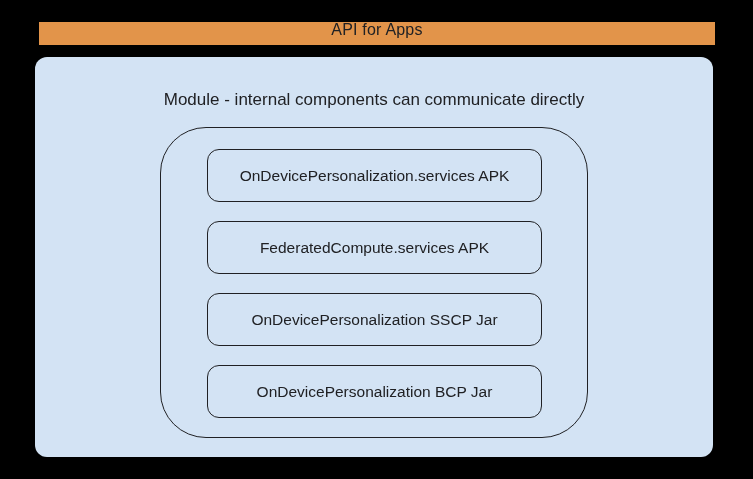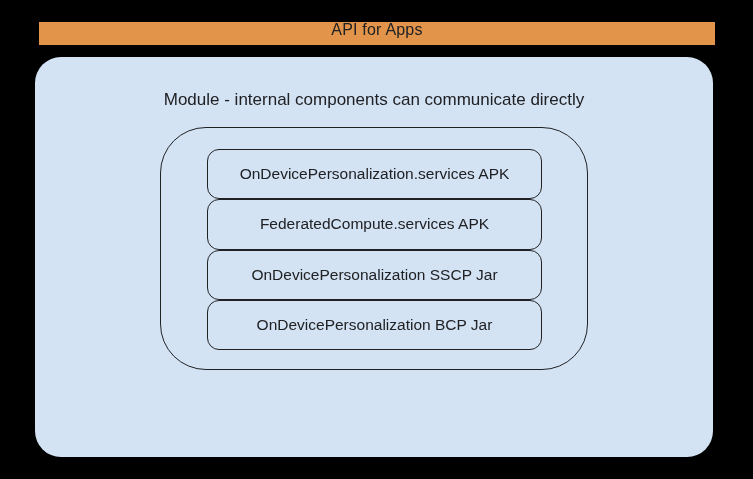--- a/index.html
+++ b/index.html
@@ -33,37 +33,37 @@
     color: #202124;
     letter-spacing: 0.2px;
   }
   .module {
     position: absolute;
     left: 35px;
     top: 57px;
     width: 678px;
     height: 400px;
     background: #D3E3F4;
-    border-radius: 26px;
+    border-radius: 12px;
   }
   .module-title {
     position: absolute;
     top: 33px;
     left: 0;
     width: 100%;
     text-align: center;
     font-size: 17px;
     color: #202124;
   }
   .components-group {
     position: absolute;
     left: 125px;
     top: 70px;
     width: 428px;
-    height: 243px;
+    height: 311px;
     box-sizing: border-box;
     border: 1.5px solid #202124;
     border-radius: 46px;
     display: flex;
     flex-direction: column;
     justify-content: space-between;
     padding: 21px 45px 19px 46px;
   }
   .component-box {
     box-sizing: border-box;

